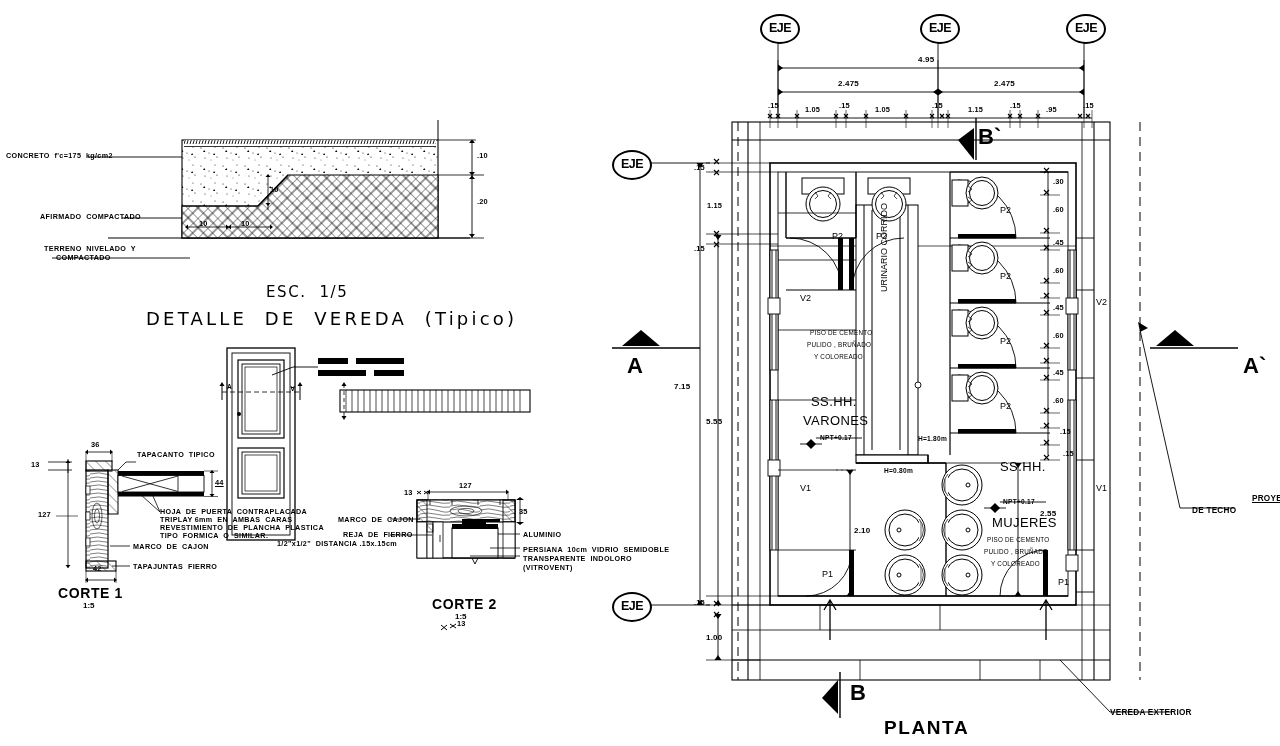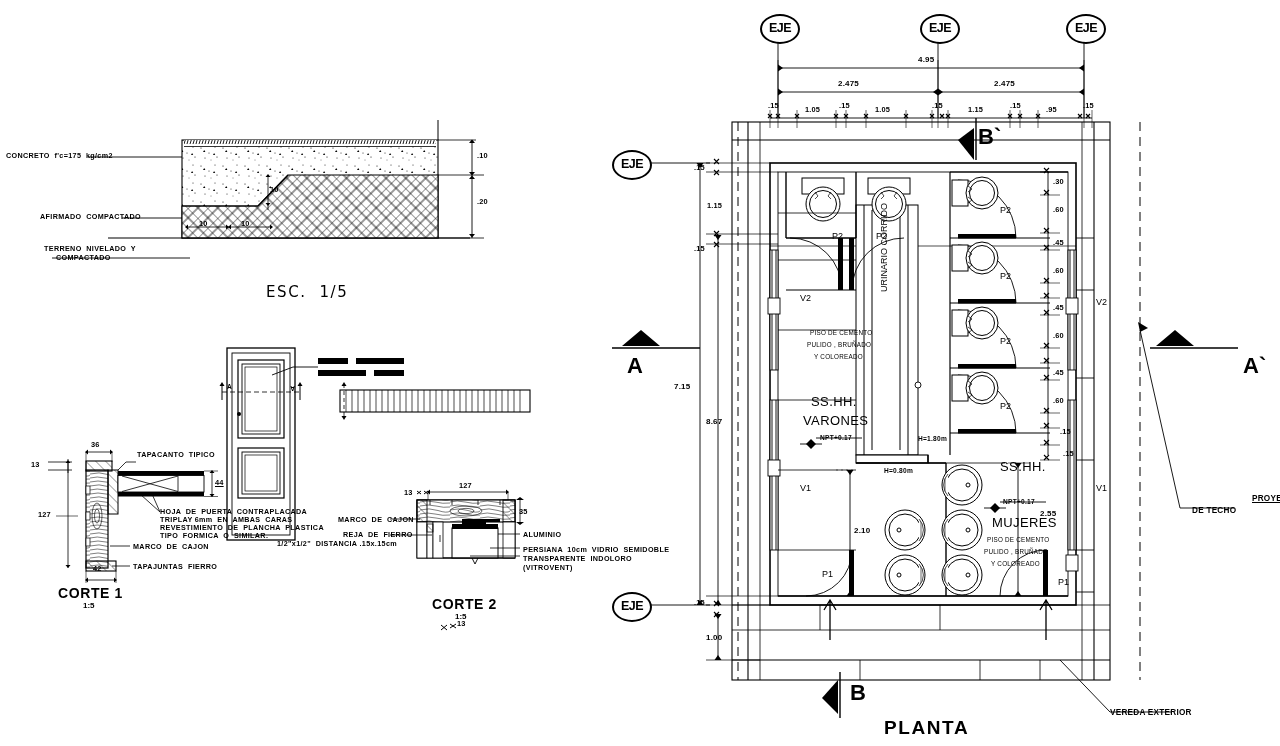--- a/index.html
+++ b/index.html
@@ -679,20 +679,21 @@
 <div class="lbl lbl-note" style="left:44px;top:245px;">TERRENO  NIVELADO  Y</div>
 <div class="lbl lbl-note" style="left:56px;top:254px;">COMPACTADO</div>
 
 <div class="lbl lbl-dim-sm" style="left:477px;top:152px;">.10</div>
 <div class="lbl lbl-dim-sm" style="left:477px;top:198px;">.20</div>
 <div class="lbl lbl-dim-sm" style="left:270px;top:186px;">10</div>
 <div class="lbl lbl-dim-sm" style="left:199px;top:220px;">10</div>
 <div class="lbl lbl-dim-sm" style="left:241px;top:220px;">10</div>
 
 <div class="lbl lbl-title1" style="left:266px;top:285px;">ESC.  1/5</div>
+<div class="lbl lbl-title2" style="left:146px;top:310px;">DETALLE  DE  VEREDA  (Tipico)</div>
 
 <div class="lbl lbl-tiny-b" style="left:227px;top:384px;">A</div>
 <div class="lbl lbl-tiny-b" style="left:290px;top:384px;transform:rotate(180deg);transform-origin:center;">A</div>
 
 <div class="lbl lbl-dim-sm" style="left:91px;top:441px;">36</div>
 <div class="lbl lbl-dim-sm" style="left:31px;top:461px;">13</div>
 <div class="lbl lbl-dim-sm" style="left:38px;top:511px;">127</div>
 <div class="lbl lbl-dim-sm" style="left:93px;top:565px;">42</div>
 <div class="lbl lbl-dim-sm" style="left:215px;top:479px;text-decoration:underline;">44</div>
 
@@ -734,21 +735,21 @@
 <div class="lbl lbl-dim-sm" style="left:932px;top:102px;">.15</div>
 <div class="lbl lbl-dim-sm" style="left:968px;top:106px;">1.15</div>
 <div class="lbl lbl-dim-sm" style="left:1010px;top:102px;">.15</div>
 <div class="lbl lbl-dim-sm" style="left:1046px;top:106px;">.95</div>
 <div class="lbl lbl-dim-sm" style="left:1083px;top:102px;">.15</div>
 
 <div class="lbl lbl-dim-sm" style="left:694px;top:164px;">.15</div>
 <div class="lbl lbl-dim-sm" style="left:707px;top:202px;">1.15</div>
 <div class="lbl lbl-dim-sm" style="left:694px;top:245px;">.15</div>
 <div class="lbl lbl-dim" style="left:674px;top:383px;">7.15</div>
-<div class="lbl lbl-dim" style="left:706px;top:418px;">8.67</div>
+<div class="lbl lbl-dim" style="left:706px;top:418px;">5.55</div>
 <div class="lbl lbl-dim-sm" style="left:694px;top:599px;">.15</div>
 <div class="lbl lbl-dim" style="left:706px;top:634px;">1.00</div>
 <div class="lbl lbl-dim" style="left:854px;top:527px;">2.10</div>
 
 <div class="lbl lbl-dim-sm" style="left:1053px;top:178px;">.30</div>
 <div class="lbl lbl-dim-sm" style="left:1053px;top:206px;">.60</div>
 <div class="lbl lbl-dim-sm" style="left:1053px;top:239px;">.45</div>
 <div class="lbl lbl-dim-sm" style="left:1053px;top:267px;">.60</div>
 <div class="lbl lbl-dim-sm" style="left:1053px;top:304px;">.45</div>
 <div class="lbl lbl-dim-sm" style="left:1053px;top:332px;">.60</div>

